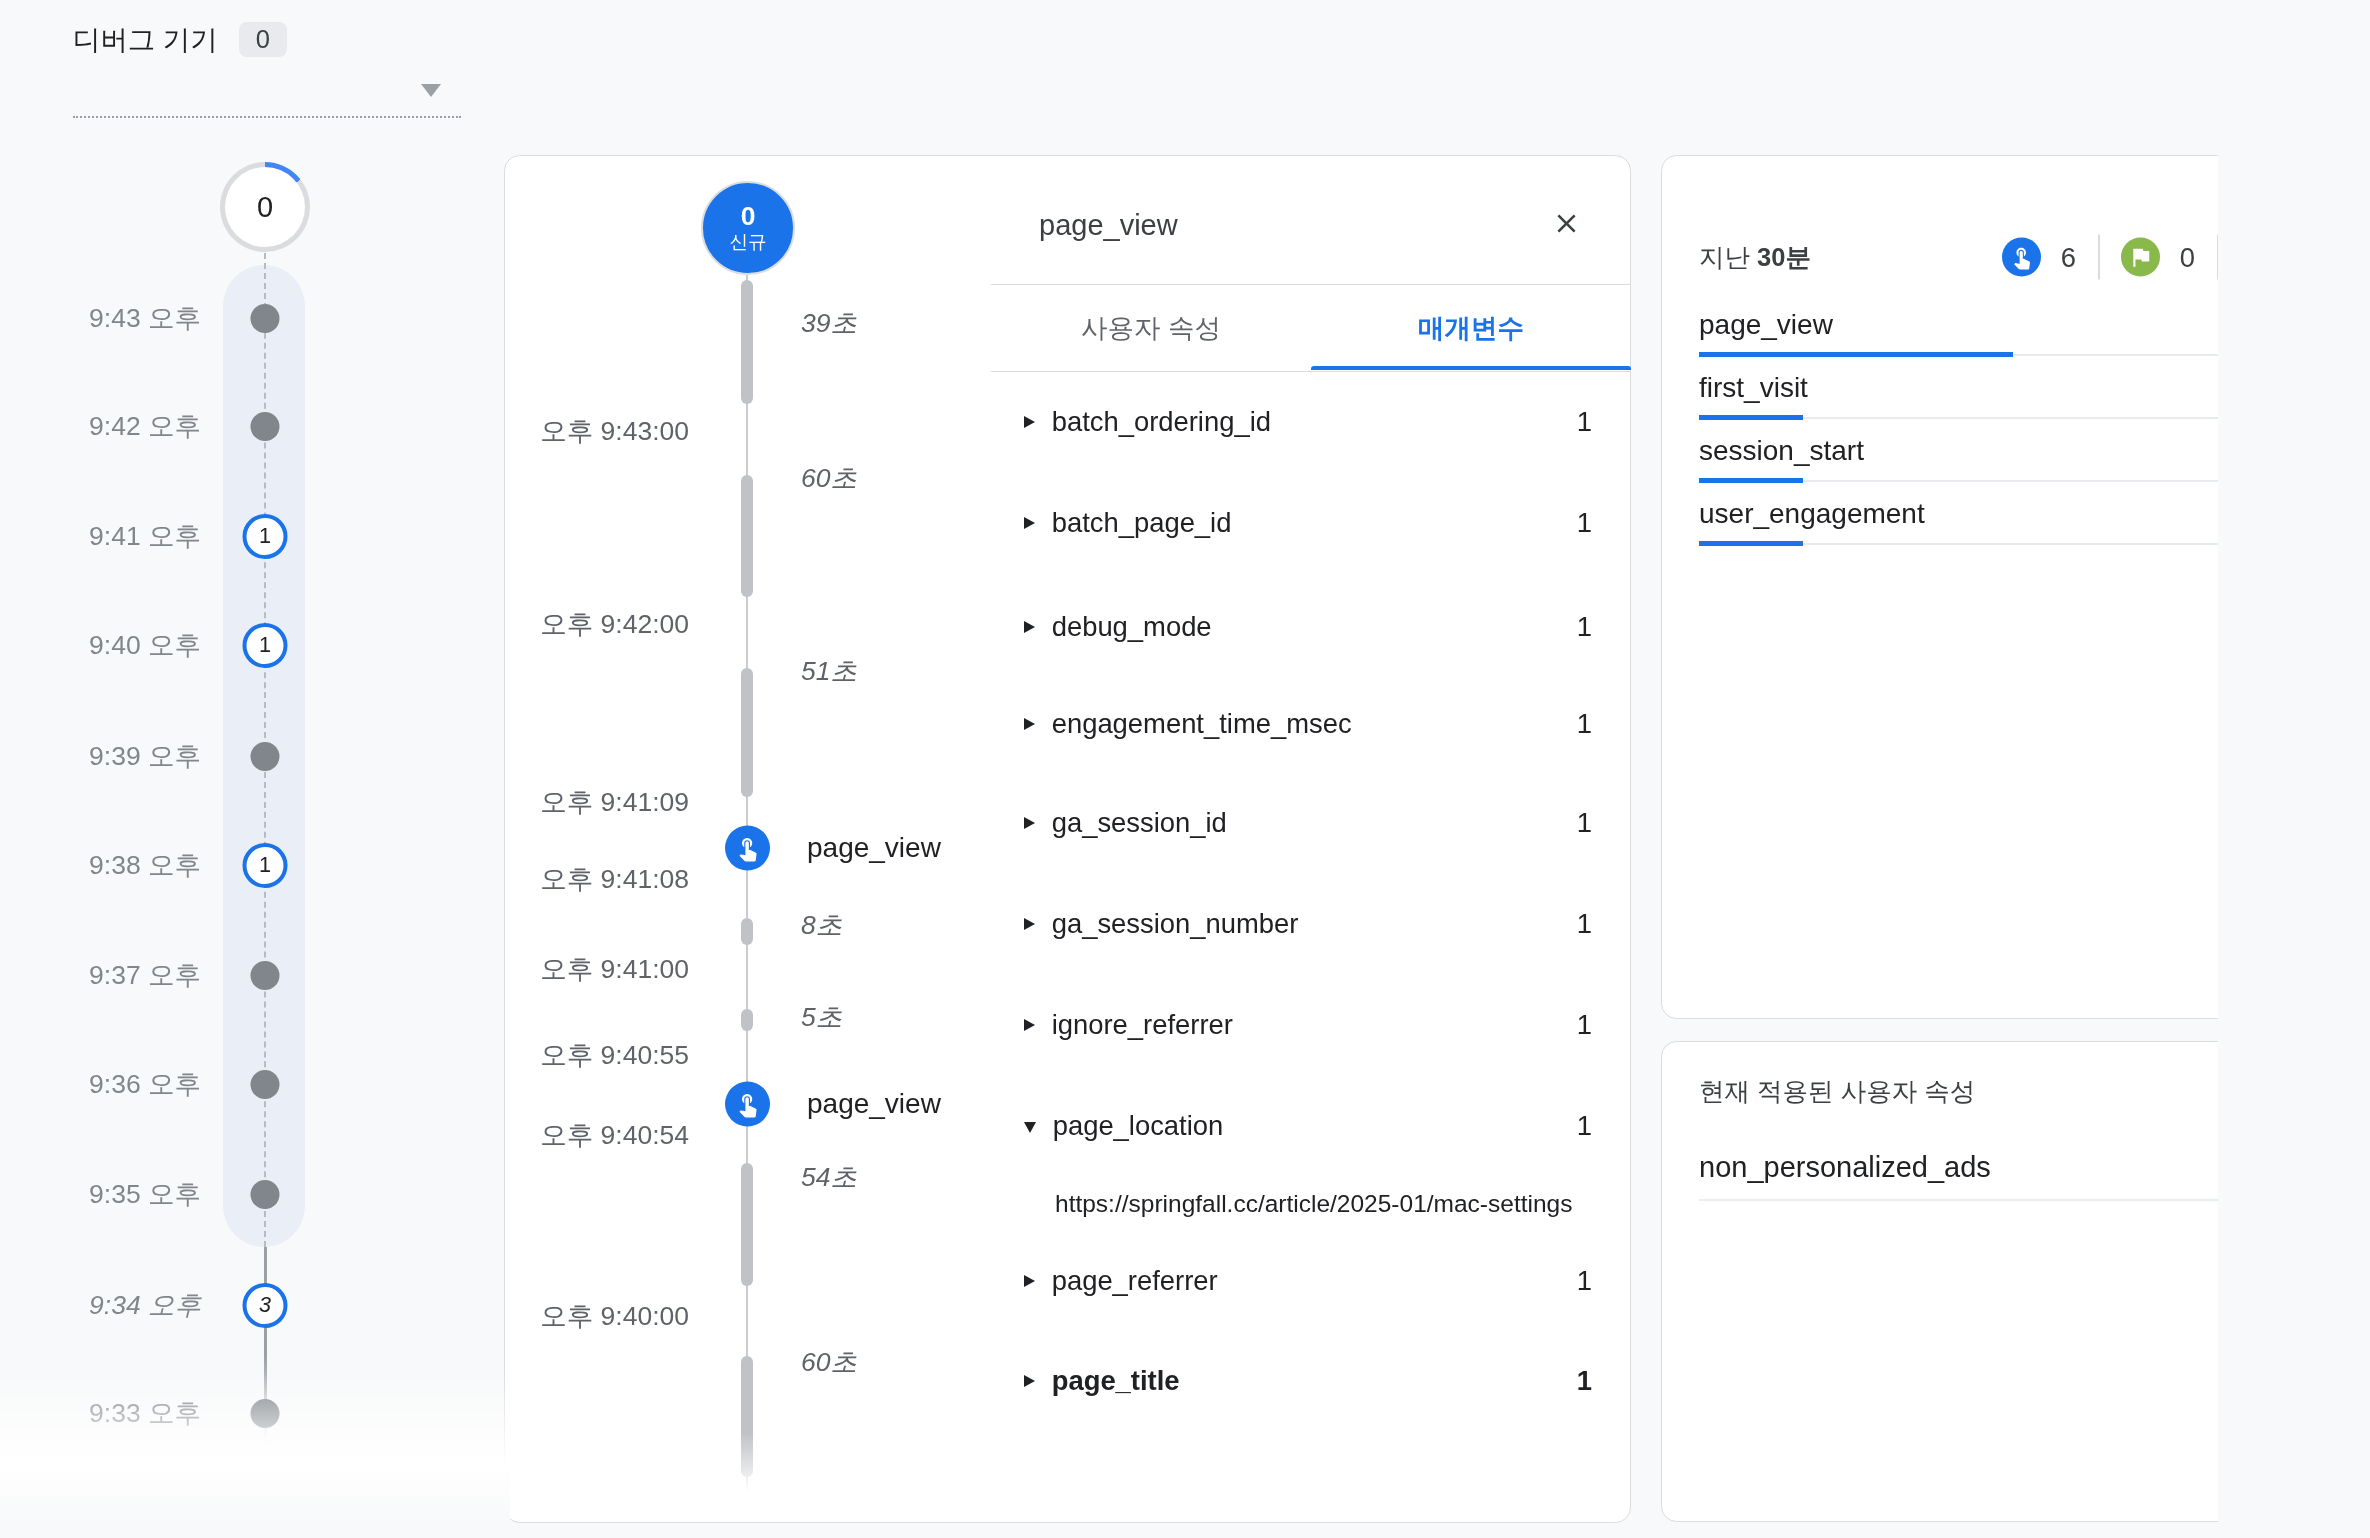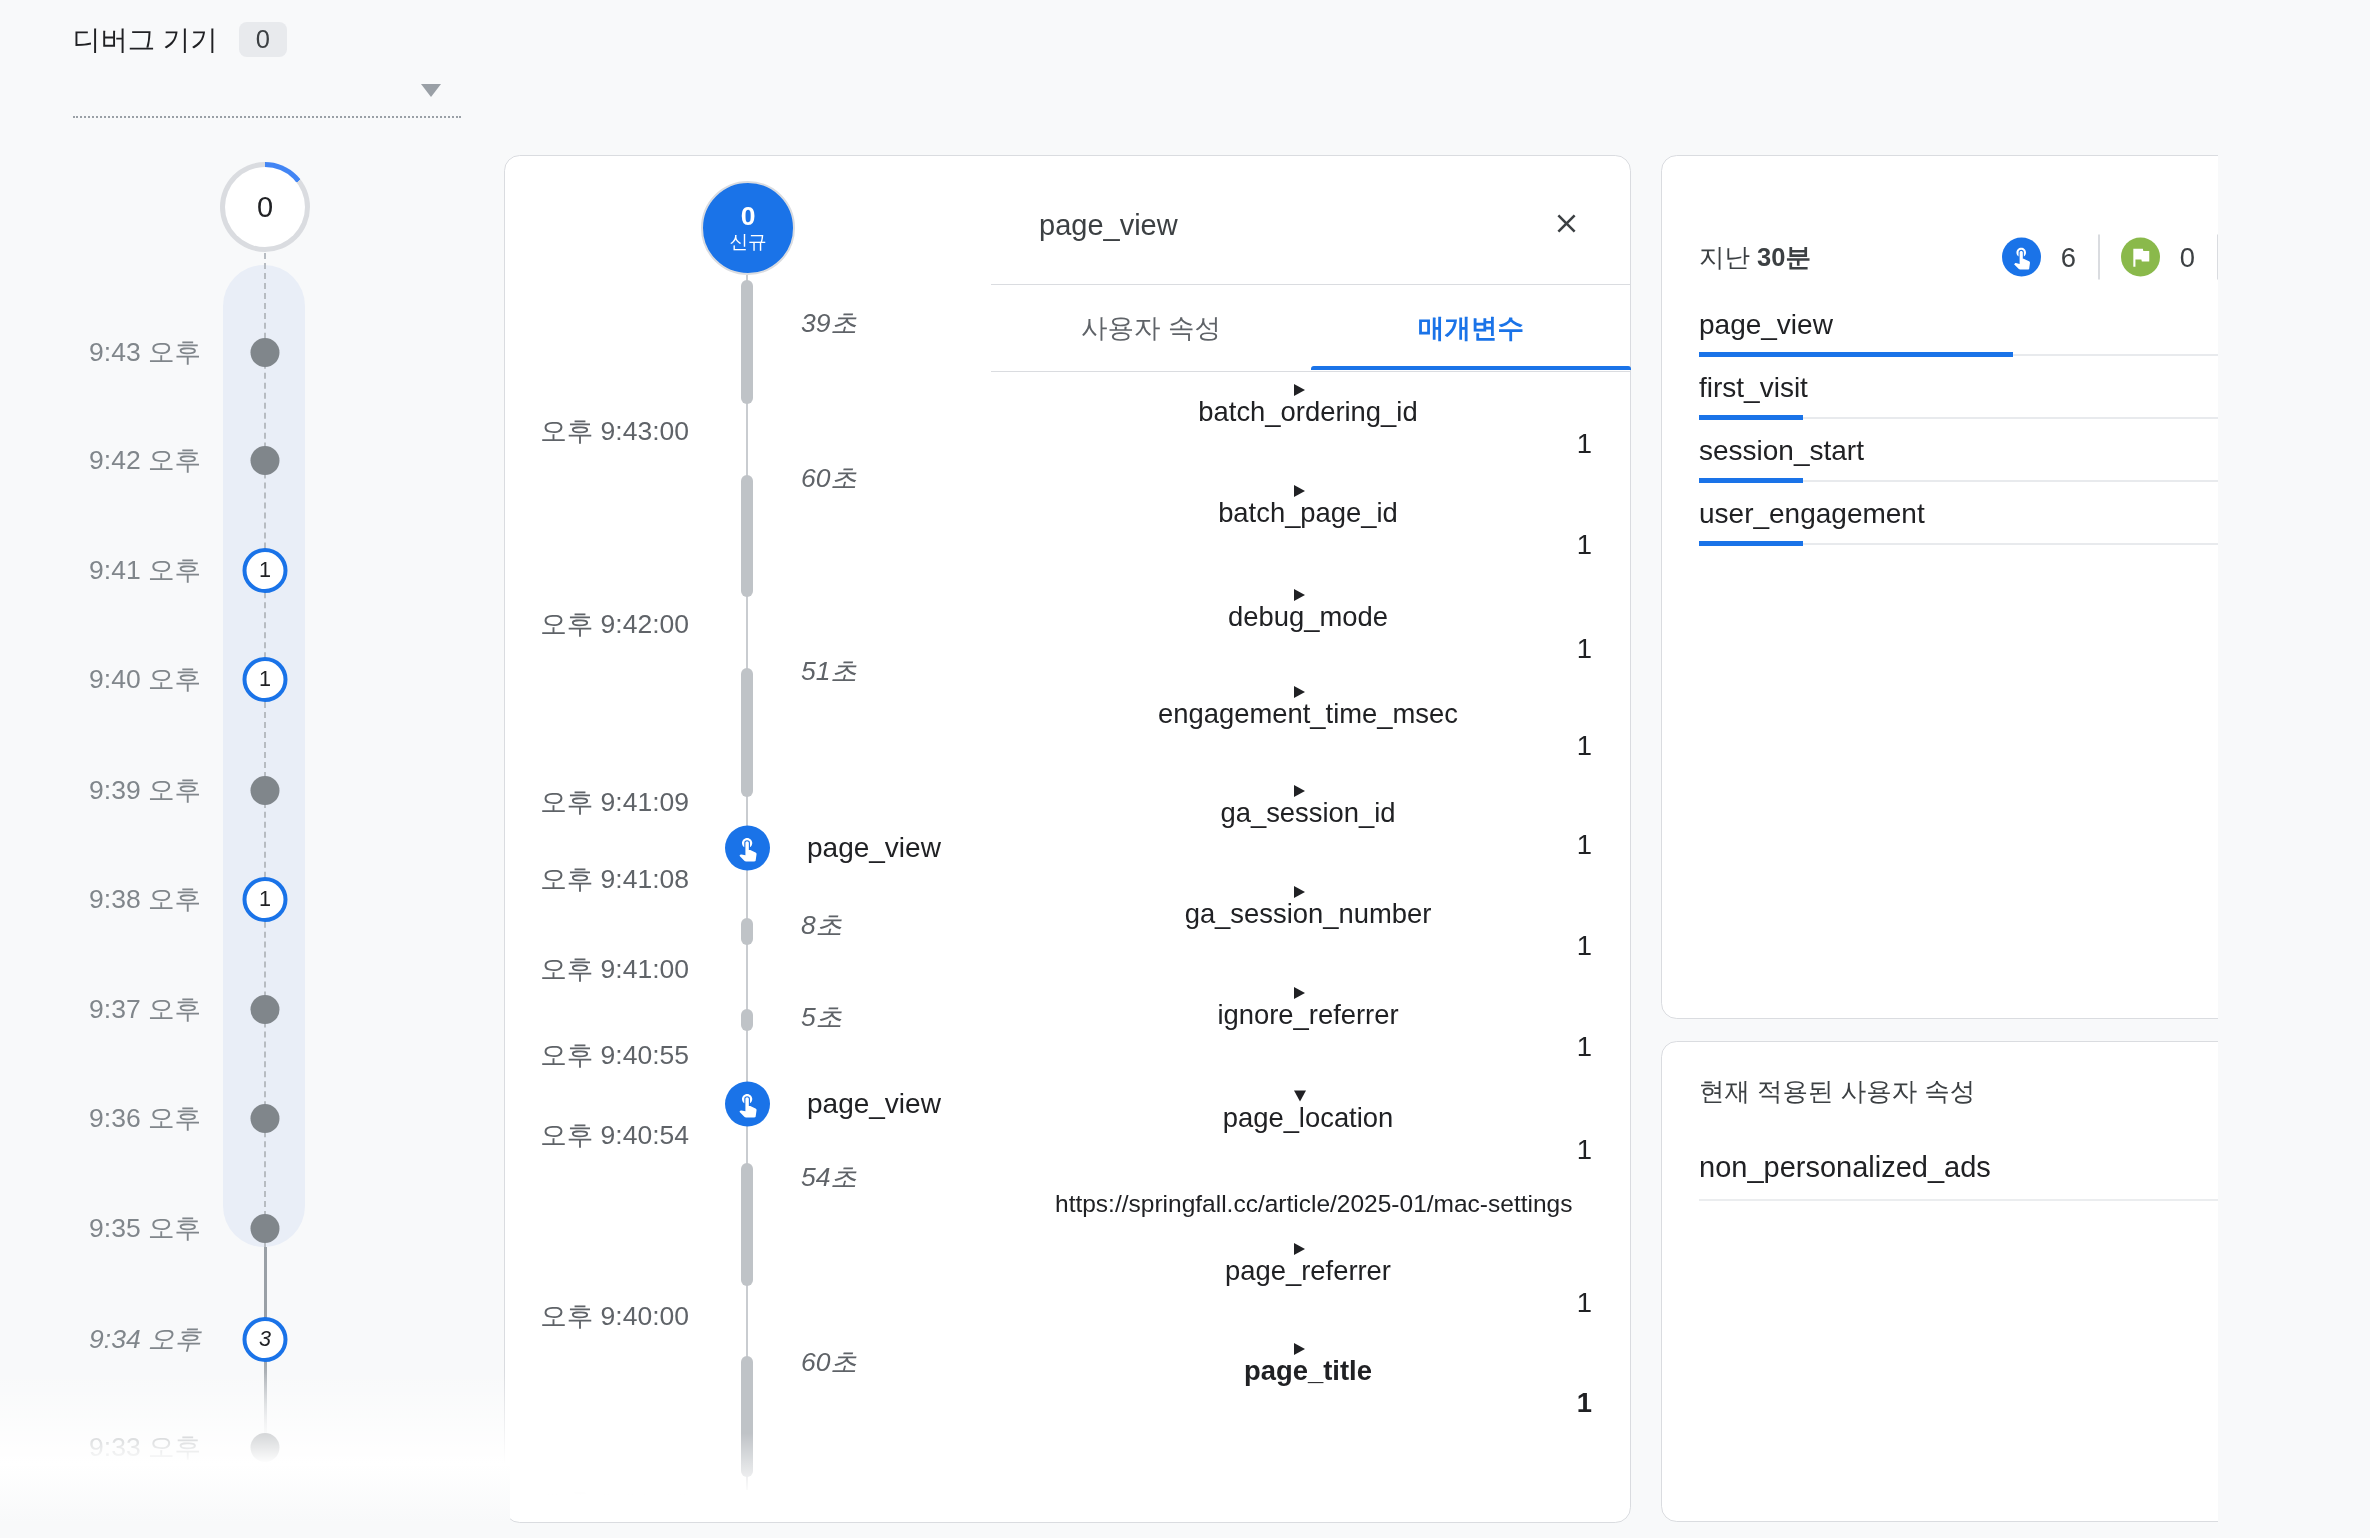--- a/index.html
+++ b/index.html
@@ -21,21 +21,21 @@
 
   
   #minute-col{position:absolute;left:0;top:0;width:510px;height:1539px;}
   #minute-pill{position:absolute;left:223px;top:265px;width:82px;height:982px;border-radius:41px;background:var(--pill);}
   #minute-dash{position:absolute;left:264px;top:253px;height:994px;border-left:2px dashed #b7bcc2;}
   #minute-solid{position:absolute;left:264px;top:1247px;width:2.9px;height:196px;background:linear-gradient(#9aa0a6 0%,#9aa0a6 55%,rgba(154,160,166,0) 100%);}
   #top-counter{position:absolute;left:220px;top:162px;width:90px;height:90px;border-radius:50%;
     background:conic-gradient(var(--blue_arc) 0deg 52deg, var(--border) 52deg 360deg);
     display:flex;align-items:center;justify-content:center;}
   #top-counter .inner{width:80px;height:80px;border-radius:50%;background:#fff;display:flex;align-items:center;justify-content:center;font-size:29px;color:var(--text_dark);}
-  .tick{position:absolute;left:0;width:510px;height:47px;transform:translateY(-50%);margin-top:34px;}
+  .tick{position:absolute;left:0;width:510px;height:47px;transform:translateY(-50%);}
   .tick-time{position:absolute;right:309px;top:0;width:216px;line-height:47px;text-align:right;font-size:26.5px;color:var(--text_light);}
   .tick .dot{display:none;position:absolute;left:265px;top:50%;transform:translate(-50%,-50%);width:29px;height:29px;border-radius:50%;background:#80868b;}
   .tick .cnt{display:none;position:absolute;left:265px;top:50%;transform:translate(-50%,-50%);width:45px;height:45px;border-radius:50%;background:#fff;border:4.9px solid var(--accent);align-items:center;justify-content:center;font-size:21.6px;color:var(--text_dark);}
   .tick.t-dot .dot{display:block;}
   .tick.t-count .cnt{display:flex;}
   #minute-fade{position:absolute;left:0;top:1372px;width:510px;height:167px;background:linear-gradient(rgba(248,249,250,0), #ffffff 55%, var(--bg) 90%);z-index:5;}
 
   
   #event-card{position:absolute;left:504px;top:155px;width:1127px;height:1368px;background:#fff;border:1px solid var(--border);border-radius:15.7px;}
   #new-badge{position:absolute;left:196px;top:24.5px;width:94px;height:94px;border-radius:50%;background:var(--accent);border:2.9px solid var(--border);display:flex;flex-direction:column;align-items:center;justify-content:center;color:#fff;z-index:3;}
@@ -54,21 +54,21 @@
   
   #detail-title{position:absolute;left:534px;top:69px;transform:translateY(-50%);font-size:29px;color:#3c4043;}
   #close-btn{position:absolute;left:1040px;top:46px;width:43px;height:43px;display:flex;align-items:center;justify-content:center;cursor:pointer;}
   #close-btn svg{width:31px;height:31px;fill:#3c4043;}
   .hdiv{position:absolute;left:486px;width:640px;height:1px;background:var(--border);}
   #tabs{position:absolute;left:486px;top:129px;width:640px;height:85px;display:flex;}
   .tab{flex:1;position:relative;display:flex;align-items:center;justify-content:center;font-size:26.5px;color:var(--text_gray);cursor:pointer;}
   .tab.active{color:var(--accent);font-weight:bold;}
   .tab .ind{display:none;position:absolute;left:0;bottom:0;width:100%;height:3.9px;background:var(--accent);border-radius:2.9px 2.9px 0 0;}
   .tab.active .ind{display:block;}
-  .param-row{position:absolute;left:519px;width:568px;transform:translateY(-50%);display:flex;align-items:center;cursor:pointer;flex-direction:column;}
+  .param-row{position:absolute;left:519px;width:568px;transform:translateY(-50%);display:flex;align-items:center;cursor:pointer;}
   .param-row .tri{width:0;height:0;border-top:6.9px solid transparent;border-bottom:6.9px solid transparent;border-left:11.8px solid var(--text_dark);margin-right:16.7px;flex:none;}
   .param-row.expanded .tri{border-left:6.9px solid transparent;border-right:6.9px solid transparent;border-top:11.8px solid var(--text_dark);border-bottom:none;margin-top:3.9px;}
   .param-row .pname{font-size:27.4px;color:var(--text_dark);}
   .param-row .pval{margin-left:auto;font-size:27.4px;color:var(--text_dark);}
   .param-url{position:absolute;left:550px;font-size:24.5px;color:var(--text_dark);transform:translateY(-50%);white-space:nowrap;}
 
   
   .rpanel{position:absolute;left:1661px;width:683px;background:#fff;border:1px solid var(--border);border-radius:15.7px;}
   #panel-top{top:155px;height:864px;}
   #panel-props{top:1041px;height:481px;}

